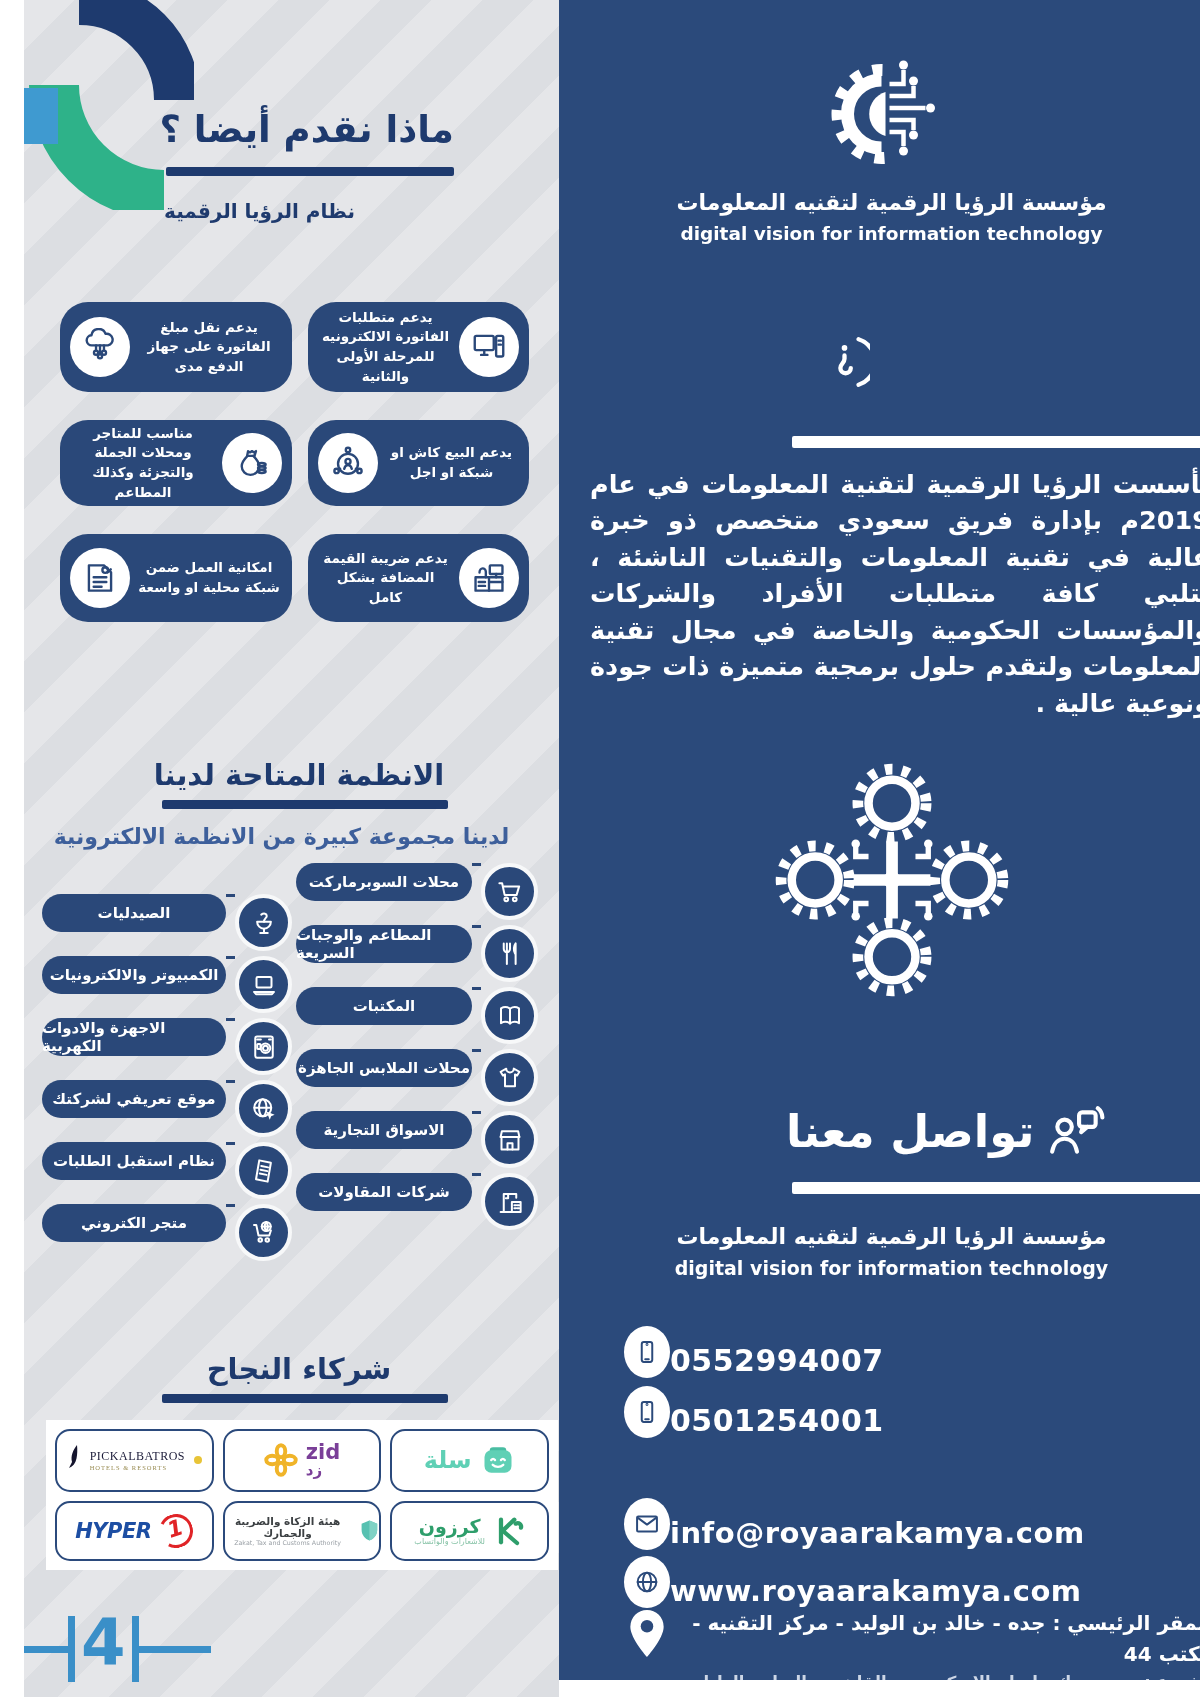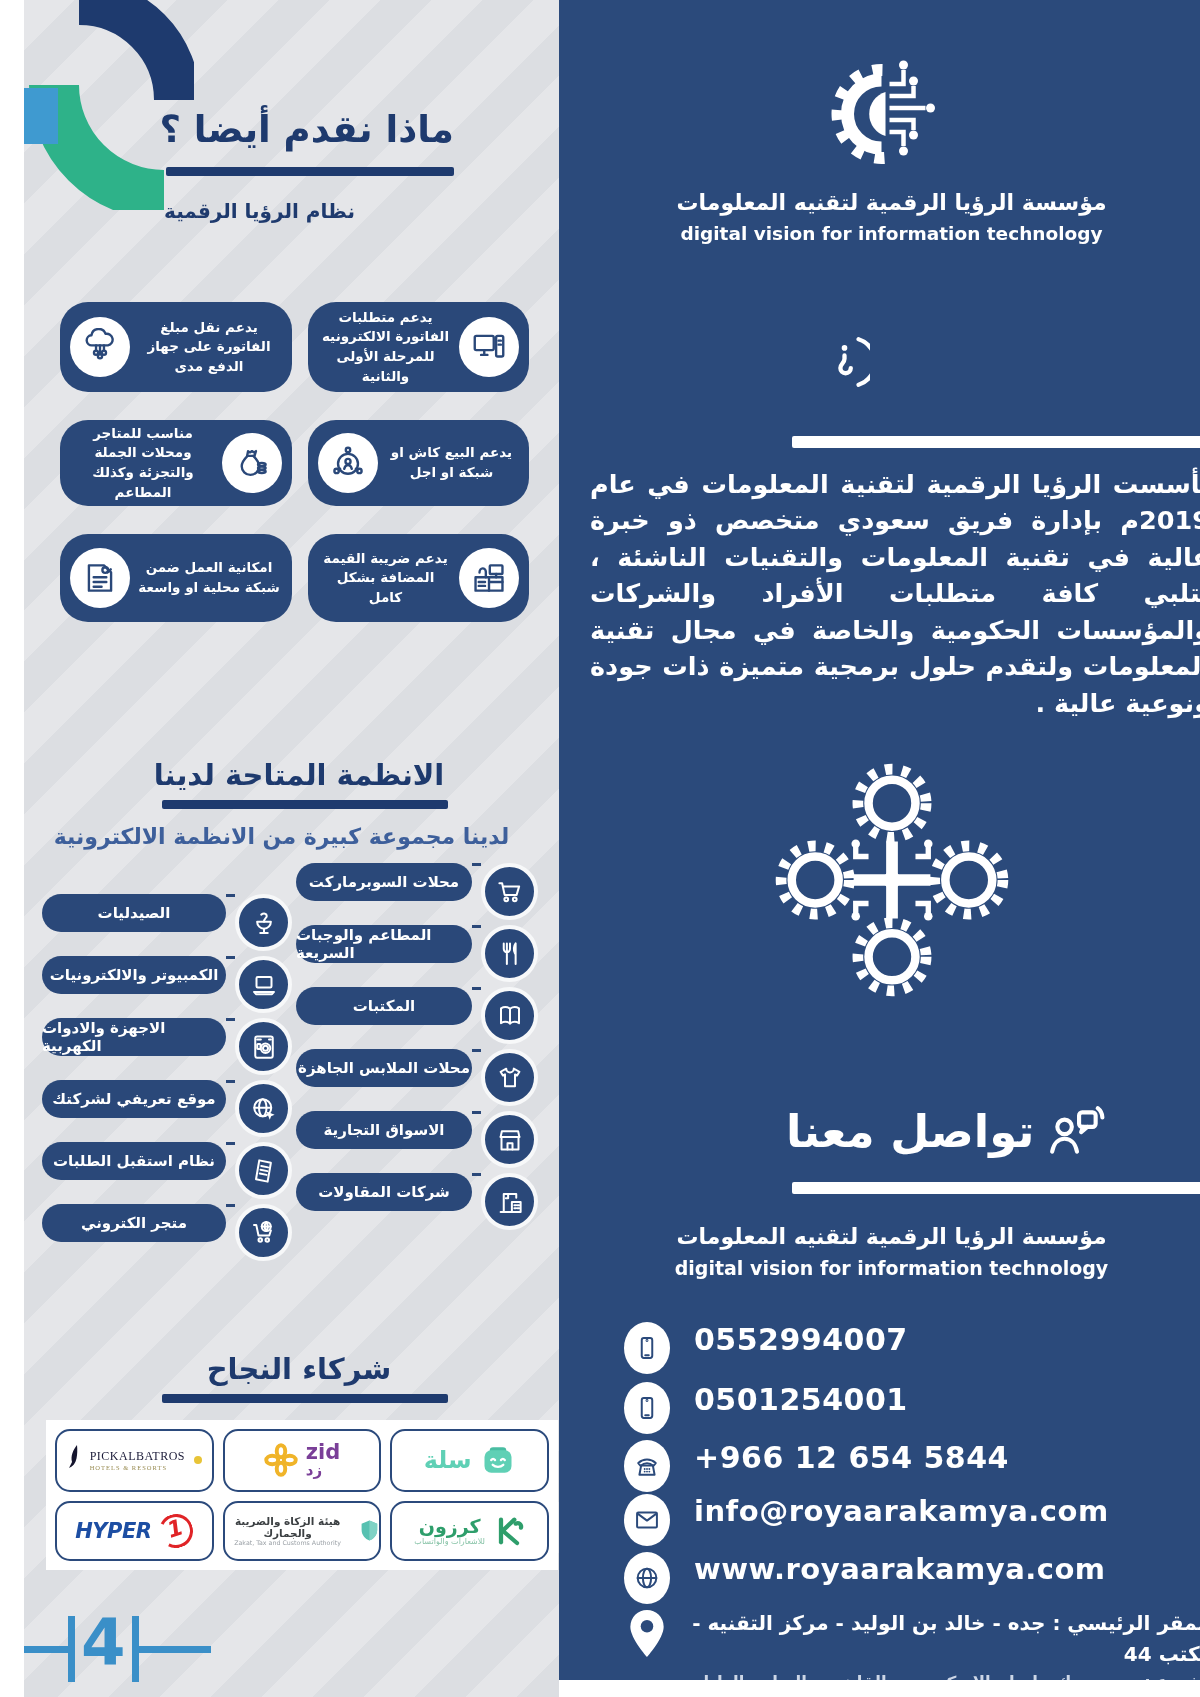--- a/index.html
+++ b/index.html
@@ -26,21 +26,21 @@
   .scirc{width:49px;height:49px;border-radius:50%;background:#2a4879;border:4px solid #f7f8f9;
     box-sizing:content-box;flex:none;display:flex;align-items:center;justify-content:center}
   .scirc svg{width:30px;height:30px;stroke:#fff;fill:none;stroke-width:1.6;
     stroke-linecap:round;stroke-linejoin:round}
   
   .bluepanel{background:#2b4a7b}
   .wtxt{color:#fff}
   .wbar{background:#fff;border-radius:2px}
   .para{color:#fff;font-weight:bold;font-size:25.5px;line-height:1.43;
     text-align:justify;direction:rtl}
-  .crow{position:absolute;display:flex;align-items:flex-start;gap:24px;height:56px;direction:ltr}
+  .crow{position:absolute;display:flex;align-items:flex-end;height:56px;direction:ltr}
   .coval{width:46px;height:52px;background:#fff;border-radius:50%;flex:none;
     display:flex;align-items:center;justify-content:center}
   .coval svg{width:28px;height:28px;stroke:#2b4a7b;fill:none;stroke-width:1.7;
     stroke-linecap:round;stroke-linejoin:round}
   .cval{color:#fff;font-weight:bold;font-size:30px;letter-spacing:.5px}
   .hdrow{position:absolute;display:flex;align-items:center;gap:14px}
   .hdrow .htxt{color:#fff;font-weight:bold}
   .hdrow svg{fill:none;stroke:#fff;stroke-linecap:round;stroke-linejoin:round}
   
   .ppanel{position:absolute;background:#fff;display:grid;
@@ -459,37 +459,20 @@
   <div class="crow" style="left:600px;top:1382px">
     <div class="coval">
       <svg viewBox="0 0 24 24">
           <rect x="7.5" y="3.5" width="9" height="17" rx="1.8"></rect>
           <circle cx="12" cy="5.6" r=".4"></circle>
           <path d="M10.5 18.3h3"></path>
         </svg>
     </div>
     <div class="cval">0501254001</div>
   </div>
-  <div class="crow" style="left:600px;top:1440px">
-    <div class="coval">
-      <svg viewBox="0 0 24 24">
-          <path d="M5.5 19.5L7 11.5h10l1.5 8z"></path>
-          <path d="M4.5 9.5c4.5-4 10.5-4 15 0l-2 2.4c-3.3-2.9-7.7-2.9-11 0z"></path>
-          <g fill="#2b4a7b" stroke="none">
-            <circle cx="10" cy="14.6" r=".8"></circle>
-            <circle cx="12" cy="14.6" r=".8"></circle>
-            <circle cx="14" cy="14.6" r=".8"></circle>
-            <circle cx="10" cy="16.8" r=".8"></circle>
-            <circle cx="12" cy="16.8" r=".8"></circle>
-            <circle cx="14" cy="16.8" r=".8"></circle>
-          </g>
-        </svg>
-    </div>
-    <div class="cval">+966 12 654 5844</div>
-  </div>
   <div class="crow" style="left:600px;top:1494px">
     <div class="coval">
       <svg viewBox="0 0 24 24">
           <rect x="3.5" y="5.5" width="17" height="13" rx="1"></rect>
           <path d="M4.5 7l7.5 5.5L19.5 7"></path>
         </svg>
     </div>
     <div class="cval" style="font-size:29px">info@royaarakamya.com</div>
   </div>
   <div class="crow" style="left:600px;top:1552px">

